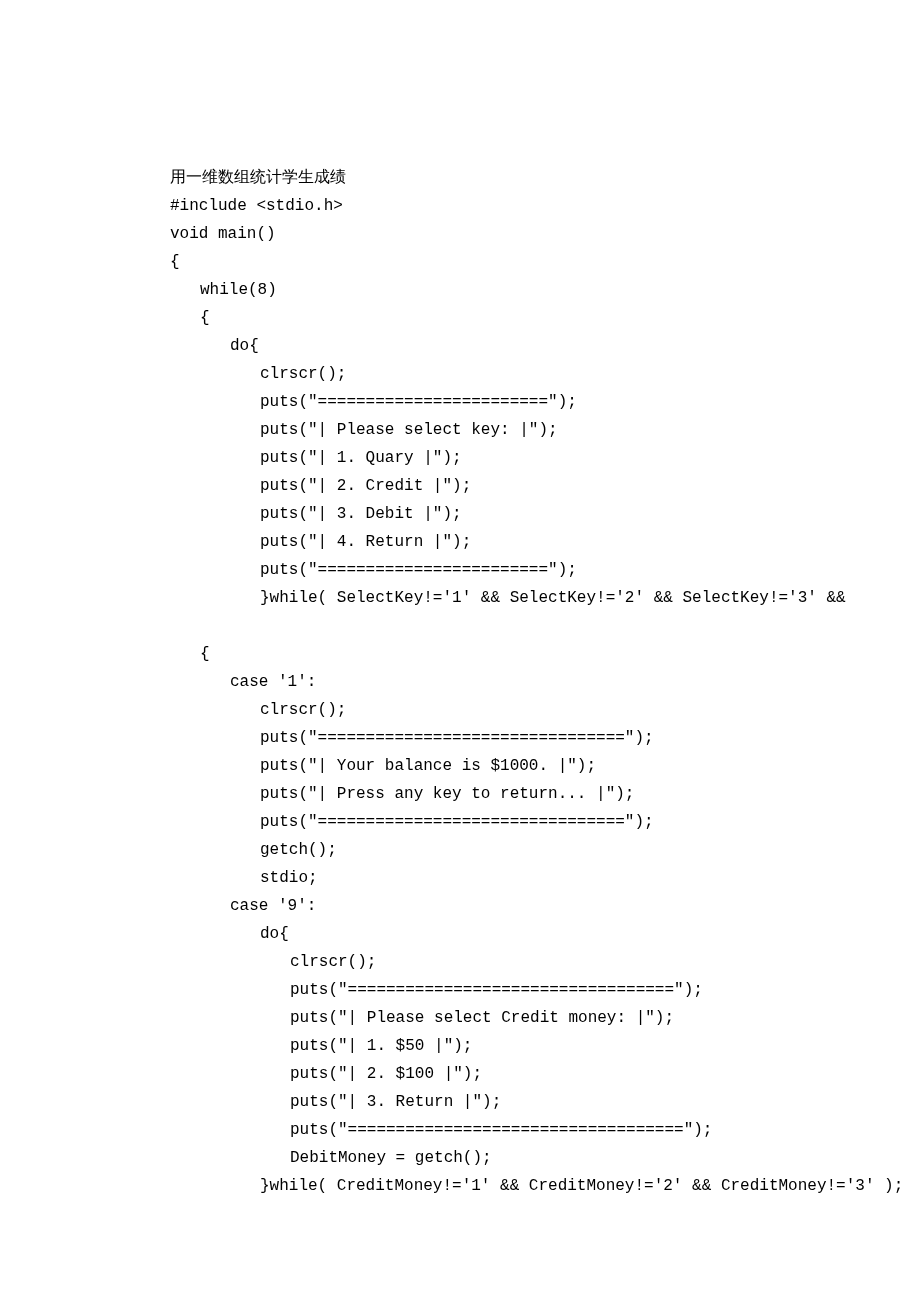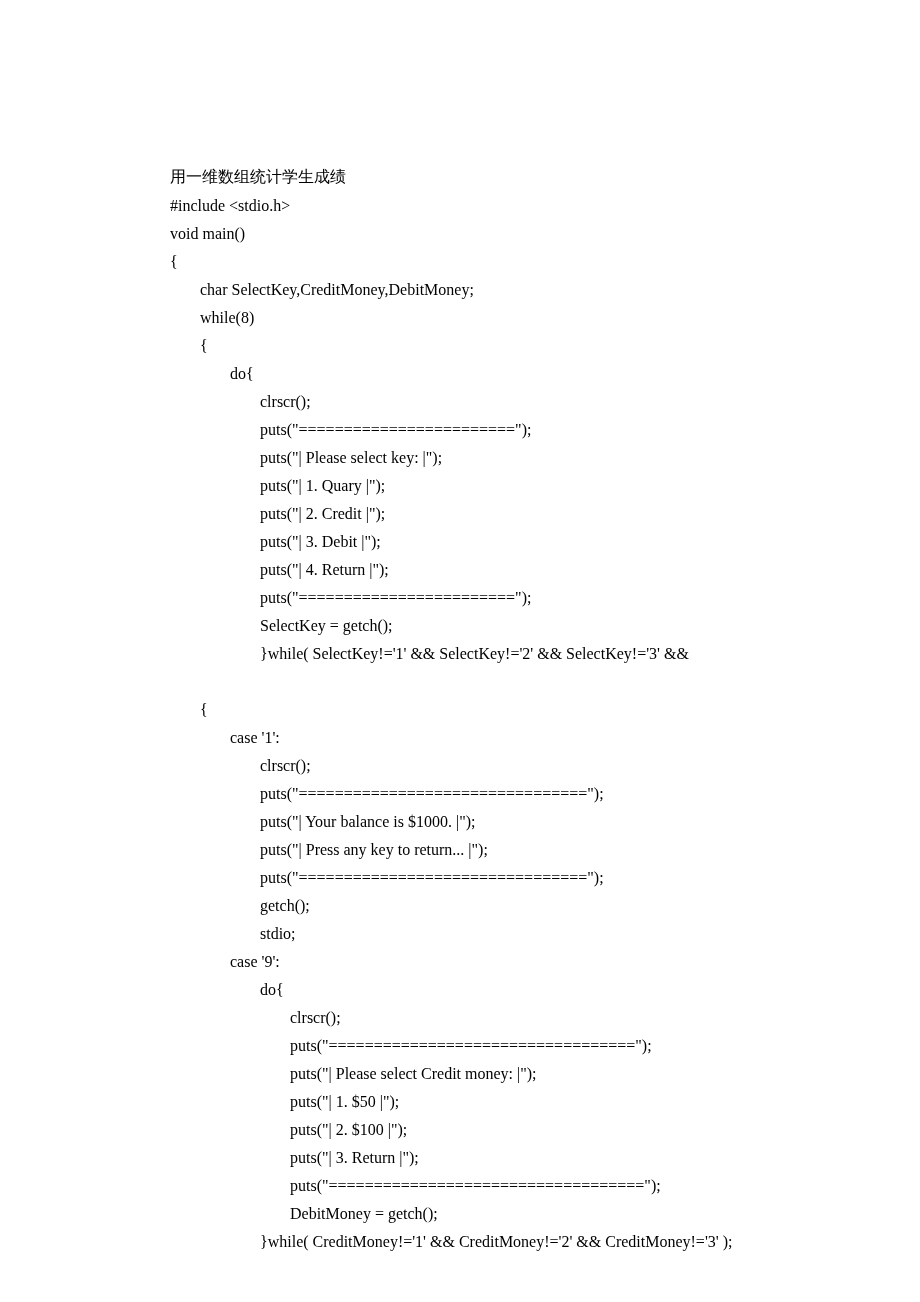--- a/index.html
+++ b/index.html
@@ -13,53 +13,51 @@
   }
   .page {
     width: 920px;
     min-height: 1302px;
     box-sizing: border-box;
     padding: 164px 170px 0 170px;
     background: #ffffff;
   }
   .code-line {
     white-space: pre;
-    font-family: Liberation Serif, serif;
+    font-family: Liberation Mono, monospace;
   }
   .cjk {
     font-family: Liberation Mono, monospace;
   }
   .indent-0 { padding-left: 0; }
   .indent-1 { padding-left: 30px; }
   .indent-2 { padding-left: 60px; }
   .indent-3 { padding-left: 90px; }
   .indent-4 { padding-left: 120px; }
 </style>
 </head>
 <body>
 
 <div class="page">
   <div id="code-container">
       <div class="code-line indent-0 cjk">用一维数组统计学生成绩</div>
       <div class="code-line indent-0">#include &lt;stdio.h&gt;</div>
       <div class="code-line indent-0">void main()</div>
       <div class="code-line indent-0">{</div>
-      <div class="code-line indent-1">char SelectKey,CreditMoney,DebitMoney;</div>
       <div class="code-line indent-1">while(8)</div>
       <div class="code-line indent-1">{</div>
       <div class="code-line indent-2">do{</div>
       <div class="code-line indent-3">clrscr();</div>
       <div class="code-line indent-3">puts("========================");</div>
       <div class="code-line indent-3">puts("| Please select key: |");</div>
       <div class="code-line indent-3">puts("| 1. Quary |");</div>
       <div class="code-line indent-3">puts("| 2. Credit |");</div>
       <div class="code-line indent-3">puts("| 3. Debit |");</div>
       <div class="code-line indent-3">puts("| 4. Return |");</div>
       <div class="code-line indent-3">puts("========================");</div>
-      <div class="code-line indent-3">SelectKey = getch();</div>
       <div class="code-line indent-3">}while( SelectKey!='1' &amp;&amp; SelectKey!='2' &amp;&amp; SelectKey!='3' &amp;&amp;</div>
       <div class="code-line indent-0"> </div>
       <div class="code-line indent-1">{</div>
       <div class="code-line indent-2">case '1':</div>
       <div class="code-line indent-3">clrscr();</div>
       <div class="code-line indent-3">puts("================================");</div>
       <div class="code-line indent-3">puts("| Your balance is $1000. |");</div>
       <div class="code-line indent-3">puts("| Press any key to return... |");</div>
       <div class="code-line indent-3">puts("================================");</div>
       <div class="code-line indent-3">getch();</div>

